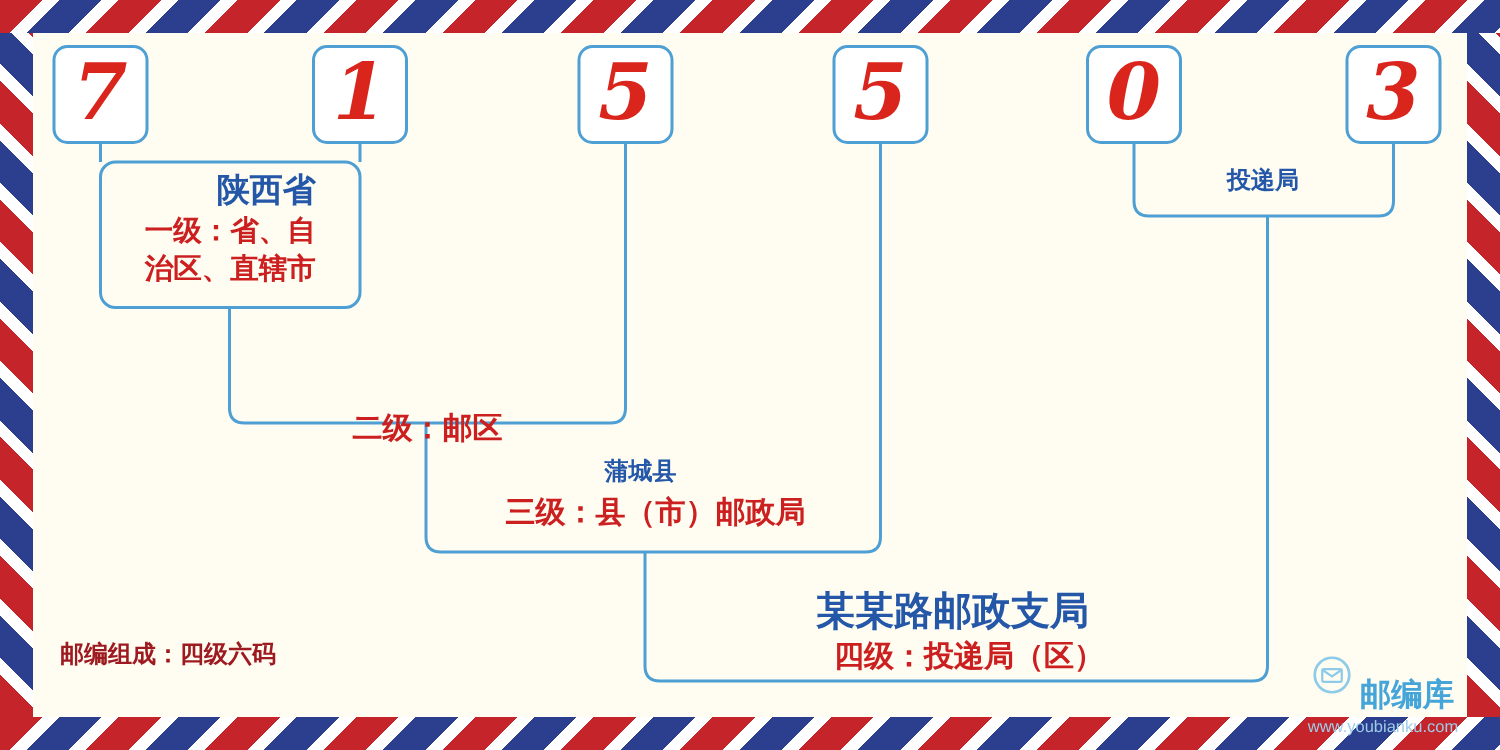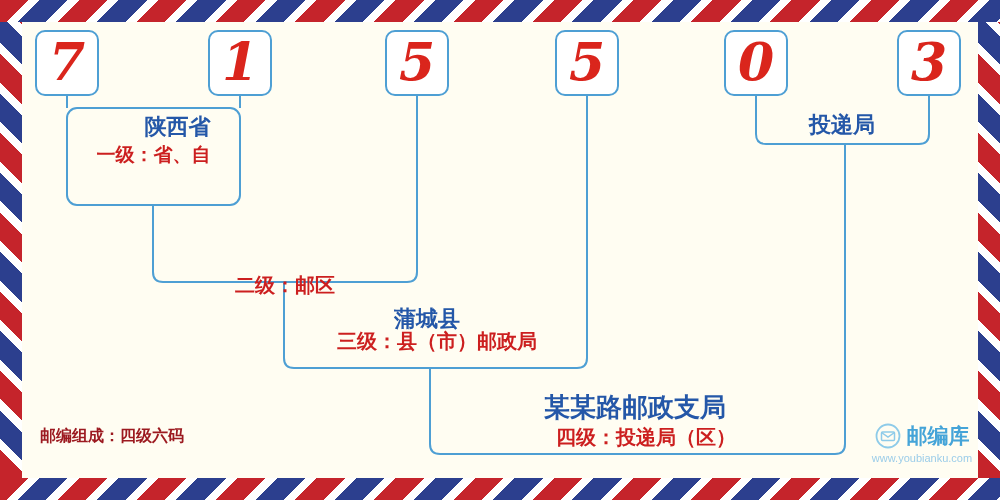--- a/index.html
+++ b/index.html
@@ -42,42 +42,42 @@
   }
 
   
   #connectors{position:absolute;left:0;top:0;pointer-events:none;}
   #connectors path,#connectors rect,#connectors line{
     stroke:#4e9fd4;stroke-width:2;fill:none;
   }
 
   
   .lbl{position:absolute;text-align:center;white-space:nowrap;}
-  .place{color:#2457a8;font-weight:700;font-size:22px;}
+  .place{color:#2457a8;font-weight:700;font-size:16px;}
   .desc{color:#cc1f1f;font-weight:600;font-size:20px;}
   .lbl-level1-place{left:67px;top:112px;width:173px;font-size:22px;padding-left:24px;}
   .lbl-level1-desc{left:69px;top:142px;width:169px;font-size:19px;line-height:25px;}
   .lbl-level1-desc span{display:block;}
   .lbl-level2-desc{left:185px;top:272px;width:200px;}
   .lbl-level3-place{left:327px;top:304px;width:200px;font-family:Liberation Serif, serif;}
   .lbl-level3-desc{left:287px;top:328px;width:300px;}
   .lbl-delivery{left:742px;top:110px;width:200px;}
   .lbl-level4-place{left:485px;top:390px;width:300px;font-size:26px;}
   .lbl-level4-desc{left:496px;top:424px;width:300px;}
 
   
   .note{
     position:absolute;left:40px;top:426px;
     color:#9c1a20;font-weight:700;font-size:16px;white-space:nowrap;
   }
 
   
   .brand{position:absolute;left:850px;top:422px;width:144px;text-align:center;cursor:pointer;}
   .brand-row{display:flex;align-items:center;justify-content:center;gap:6px;}
-  .brand-name{color:#45a4d8;font-weight:700;font-size:21px;}
+  .brand-name{color:#45a4d8;font-weight:700;font-size:21px;margin-top:27px;}
   .brand-url{color:#9ccde9;font-size:11px;margin-top:2px;}
 </style>
 </head>
 <body>
 
 <div id="stage">
 
   <div class="stripe top"></div>
   <div class="stripe bottom"></div>
   <div class="stripe left"></div>
@@ -108,20 +108,21 @@
   <div class="digit-box" style="left:724px">
       <span class="digit">0</span>
     </div>
   <div class="digit-box" style="left:897px">
       <span class="digit">3</span>
     </div>
 
   <div class="lbl place lbl-level1-place">陕西省</div>
   <div class="lbl desc lbl-level1-desc">
     <span>一级：省、自</span>
+    <span>治区、直辖市</span>
   </div>
 
   <div class="lbl desc lbl-level2-desc">二级：邮区</div>
 
   <div class="lbl place lbl-level3-place">蒲城县</div>
   <div class="lbl desc lbl-level3-desc">三级：县（市）邮政局</div>
 
   <div class="lbl place lbl-delivery">投递局</div>
 
   <div class="lbl place lbl-level4-place">某某路邮政支局</div>

